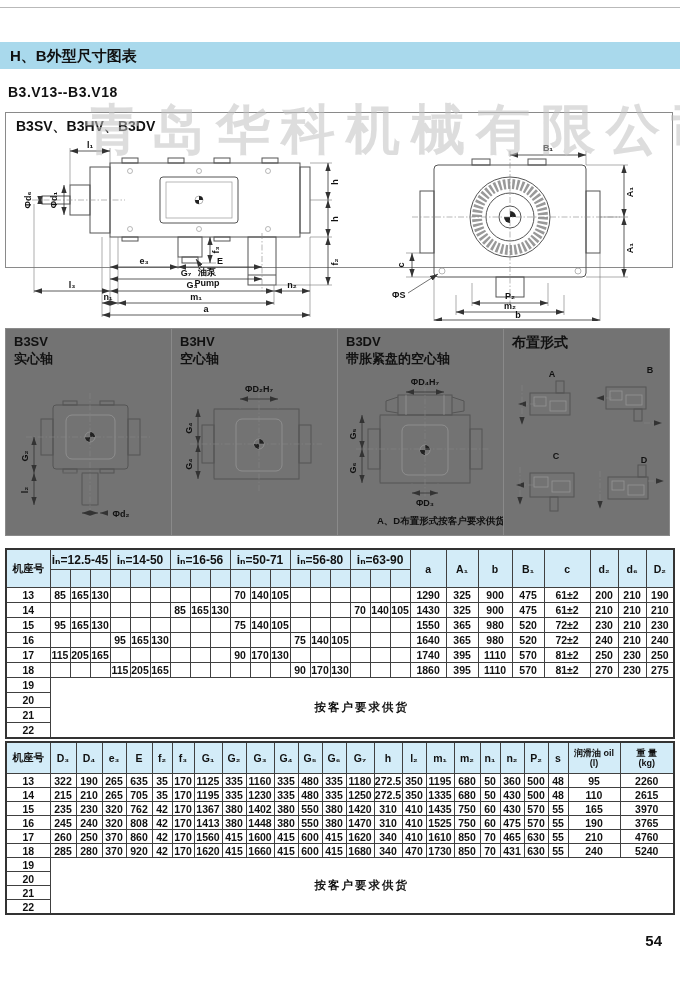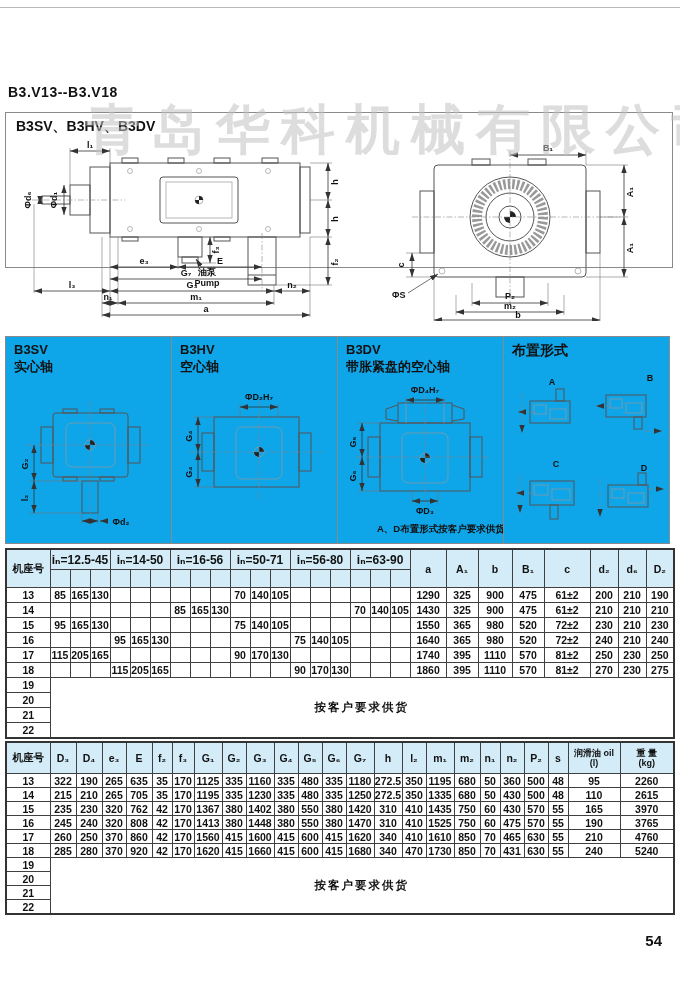--- a/index.html
+++ b/index.html
@@ -6,21 +6,21 @@
   #page{position:relative;width:680px;height:982px;background:#fff;overflow:hidden;
         font-family:"Liberation Sans","DejaVu Sans",sans-serif;color:#111;}
   .topline{position:absolute;left:0;top:7px;width:680px;height:1px;background:#b9b9b9;}
   .titlebar{position:absolute;left:0;top:42px;width:680px;height:27px;background:#a9d9ec;
             font-size:15px;font-weight:bold;line-height:27px;padding-left:10px;box-sizing:border-box;}
   .subtitle{position:absolute;left:8px;top:84px;font-size:14px;font-weight:bold;letter-spacing:.5px;}
   .watermark{position:absolute;left:86px;top:94px;font-size:54px;font-weight:bold;color:#c2c2c2;
              opacity:.55;letter-spacing:11px;white-space:nowrap;z-index:6;pointer-events:none;}
   .mainbox{position:absolute;left:5px;top:112px;width:668px;height:156px;border:1px solid #8a8a8a;box-sizing:border-box;}
   .boxheading{position:absolute;left:10px;top:5px;font-size:14px;font-weight:bold;}
-  .panel{position:absolute;top:336px;width:167px;height:208px;border:1px solid #8a8a8a;box-sizing:border-box;background:#0ea5e9;}
+  .panel{position:absolute;top:328px;width:167px;height:208px;border:1px solid #8a8a8a;box-sizing:border-box;background:#737373;}
   .ptitle{position:absolute;left:8px;top:5px;font-size:13px;font-weight:bold;line-height:1.2;}
   .psub{position:absolute;left:8px;top:21px;font-size:13px;font-weight:bold;}
   .pnote{position:absolute;left:7px;bottom:7px;font-size:9.5px;font-weight:bold;white-space:nowrap;margin-left:32px;}
   .pagenum{position:absolute;right:18px;top:932px;font-size:15px;font-weight:bold;}
   
   svg text{font-size:9px;font-weight:bold;fill:#111;font-family:"Liberation Sans","DejaVu Sans",sans-serif;}
   .draw{stroke:#555;fill:none;stroke-width:1;}
   .thin{stroke:#999;fill:none;stroke-width:.7;}
   .cl{stroke:#888;fill:none;stroke-width:.6;stroke-dasharray:6 2 1.5 2;}
   .dim{stroke:#333;fill:none;stroke-width:.8;marker-start:url(#arr);marker-end:url(#arr);}
@@ -54,20 +54,21 @@
   <defs>
     <marker id="arr" viewBox="0 0 10 6" markerWidth="9" markerHeight="6" refX="9" refY="3" orient="auto-start-reverse" markerUnits="userSpaceOnUse">
       <path d="M0,0 L9,3 L0,6 Z" fill="#333"></path>
     </marker>
   </defs>
 </svg>
 
 <div id="page">
 
   <div class="topline"></div>
+  <div class="titlebar">H、B外型尺寸图表</div>
   <div class="subtitle">B3.V13--B3.V18</div>
   <div class="watermark">青岛华科机械有限公司</div>
 
   <div class="mainbox">
     <div class="boxheading">B3SV、B3HV、B3DV</div>
 
     <svg style="position:absolute;left:4px;top:22px" width="356" height="186" viewBox="0 0 356 186">
       <g class="draw">
         <rect x="100" y="28" width="190" height="74"></rect>
         <rect x="112" y="23" width="16" height="5"></rect>

